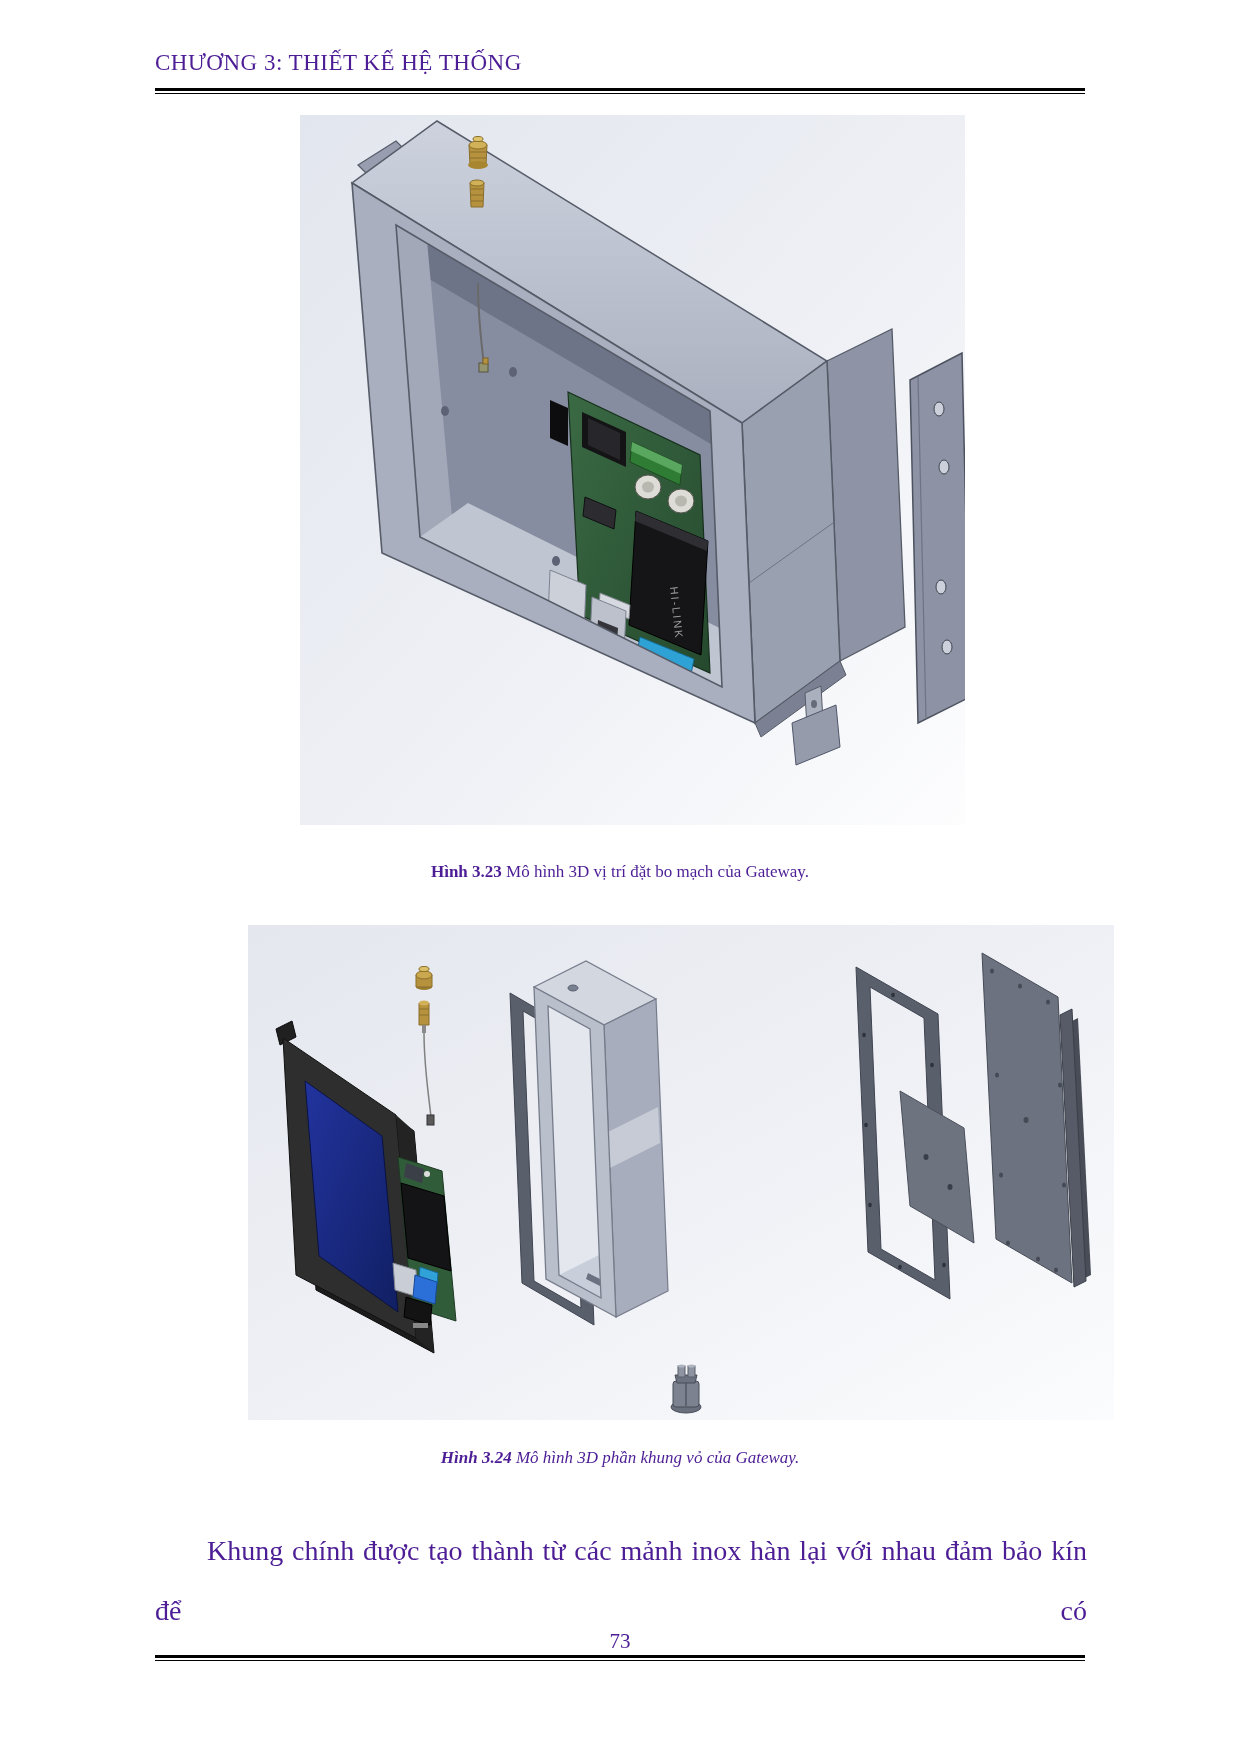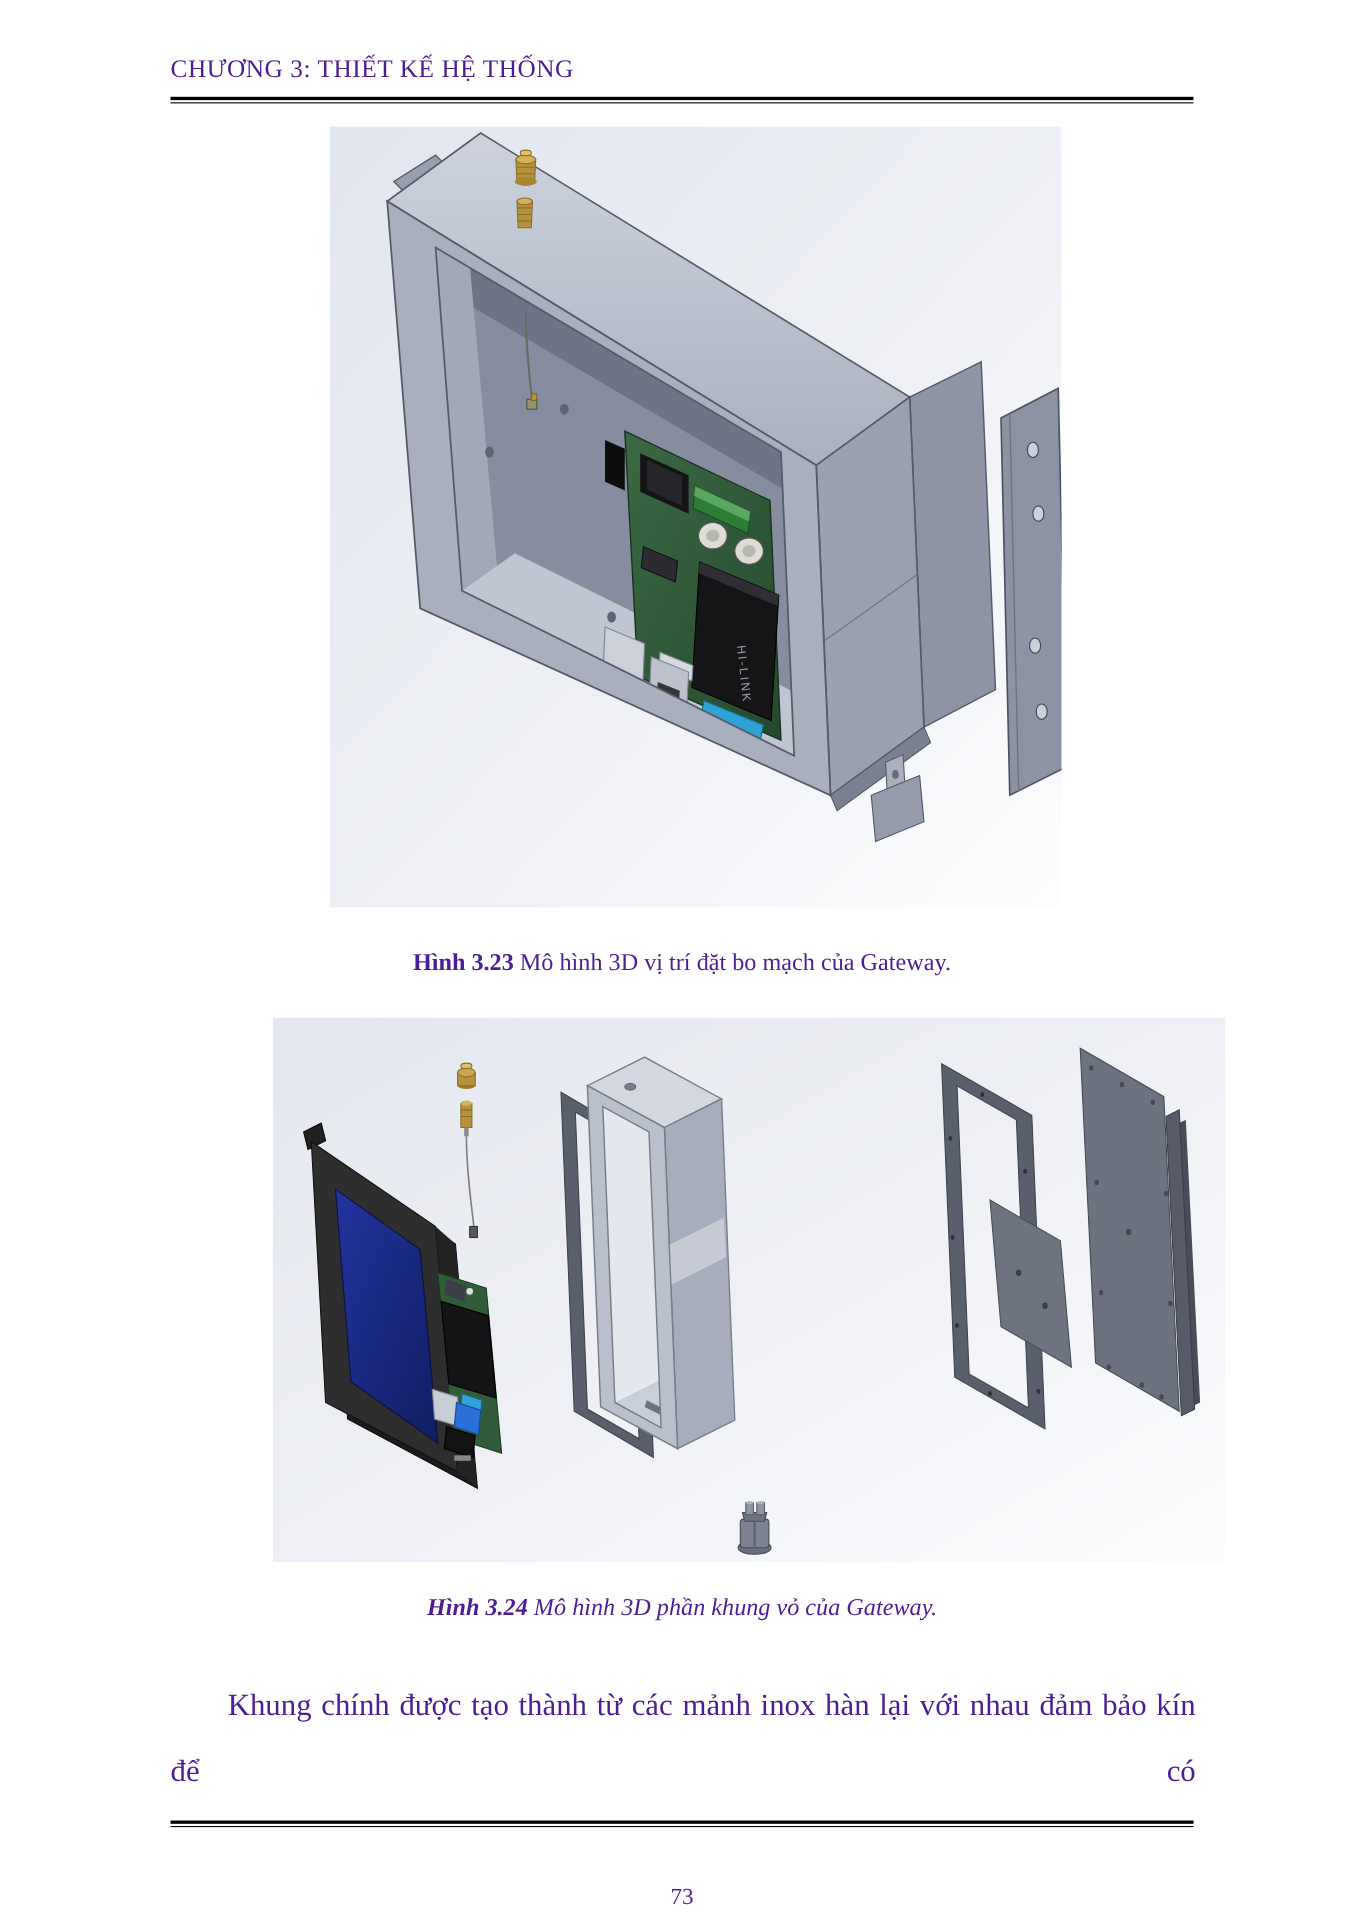--- a/index.html
+++ b/index.html
@@ -14,36 +14,36 @@
   .rule{position:absolute;left:155px;width:930px;}
   .rule .thick{height:3px;background:#000;}
   .rule .gap{height:2px;}
   .rule .thin{height:1px;background:#000;}
   .header-rule{top:88px;}
   .footer-rule{top:1655px;}
   .figure{position:absolute;}
   .figure svg{display:block;}
   .caption{
     position:absolute;left:155px;width:930px;text-align:center;
-    font-size:22px;
+    font-size:17px;
   }
   .caption-1{top:862px;}
   .caption-2{top:1448px;font-style:italic;}
   .caption .cap-label{font-weight:bold;}
   .body-text{
     position:absolute;left:155px;top:1521px;width:932px;
     font-size:28px;line-height:60px;
   }
   .para-line{white-space:nowrap;}
   .para-line.justify{
     text-indent:52px;white-space:normal;
     text-align:justify;text-align-last:justify;
   }
   .page-number{
-    position:absolute;left:155px;top:1712px;width:930px;
+    position:absolute;left:155px;top:1629px;width:930px;
     text-align:center;font-size:21px;
   }
 </style>
 </head>
 <body>
 
 <div class="page">
 
   <div class="header-title">CHƯƠNG 3: THIẾT KẾ HỆ THỐNG</div>
   <div class="rule header-rule">

